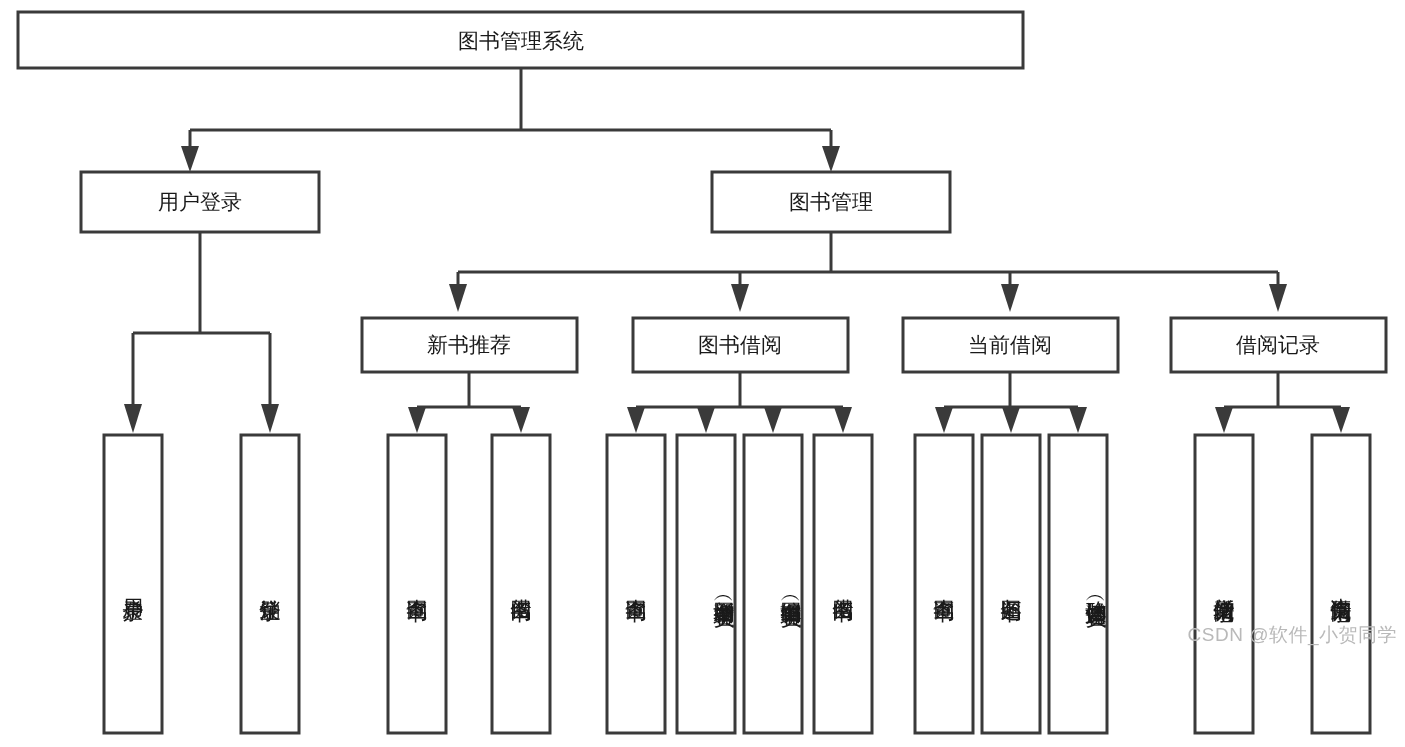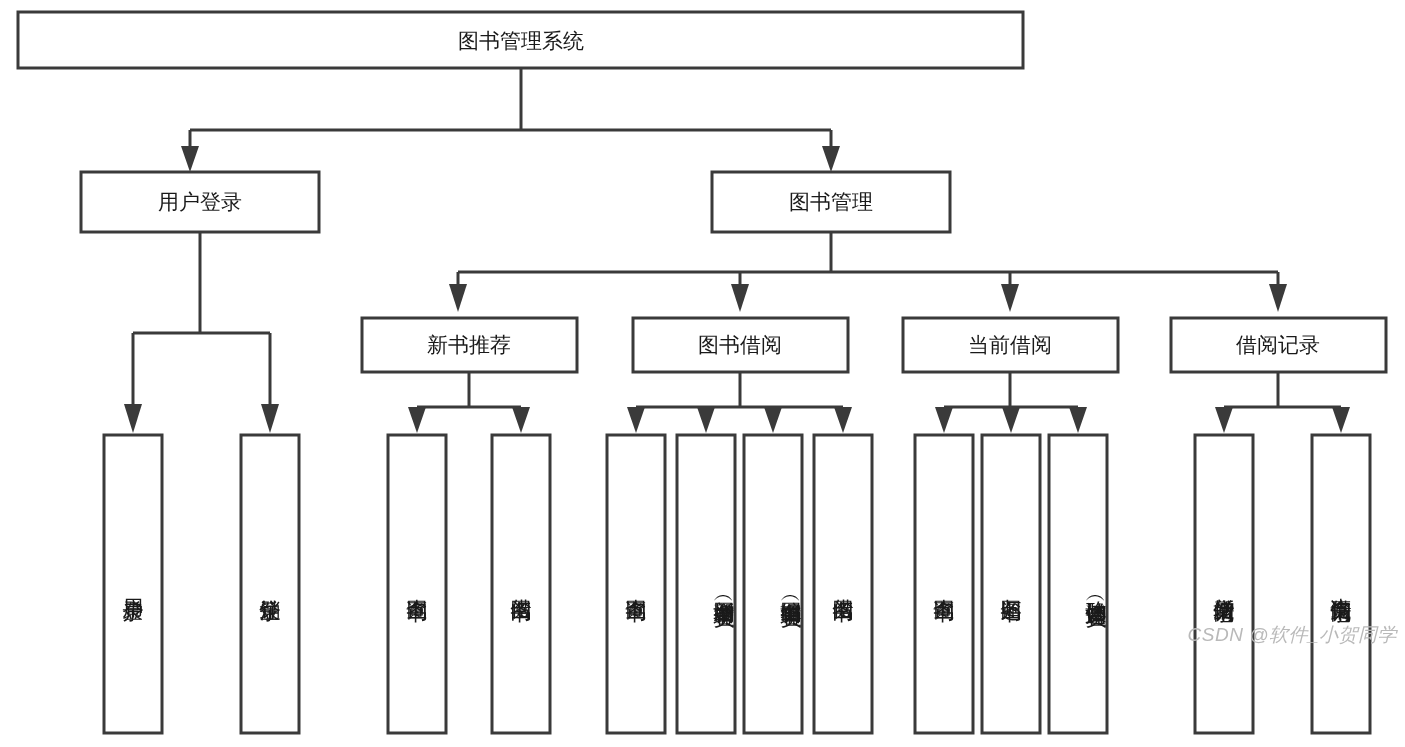--- a/index.html
+++ b/index.html
@@ -69,21 +69,20 @@
   }
   .watermark {
     position: absolute;
     right: 8px;
     bottom: 4px;
     font-family: "Liberation Sans", "DejaVu Sans", sans-serif;
     font-size: 19px;
     color: #b9b9b9;
     letter-spacing: 0.5px;
     white-space: nowrap;
-    font-style: italic;
   }
 </style>
 </head>
 <body>
 
 <div id="diagram-root">
 
   <svg id="flow" viewBox="0 0 1405 747">
 
     <g>

